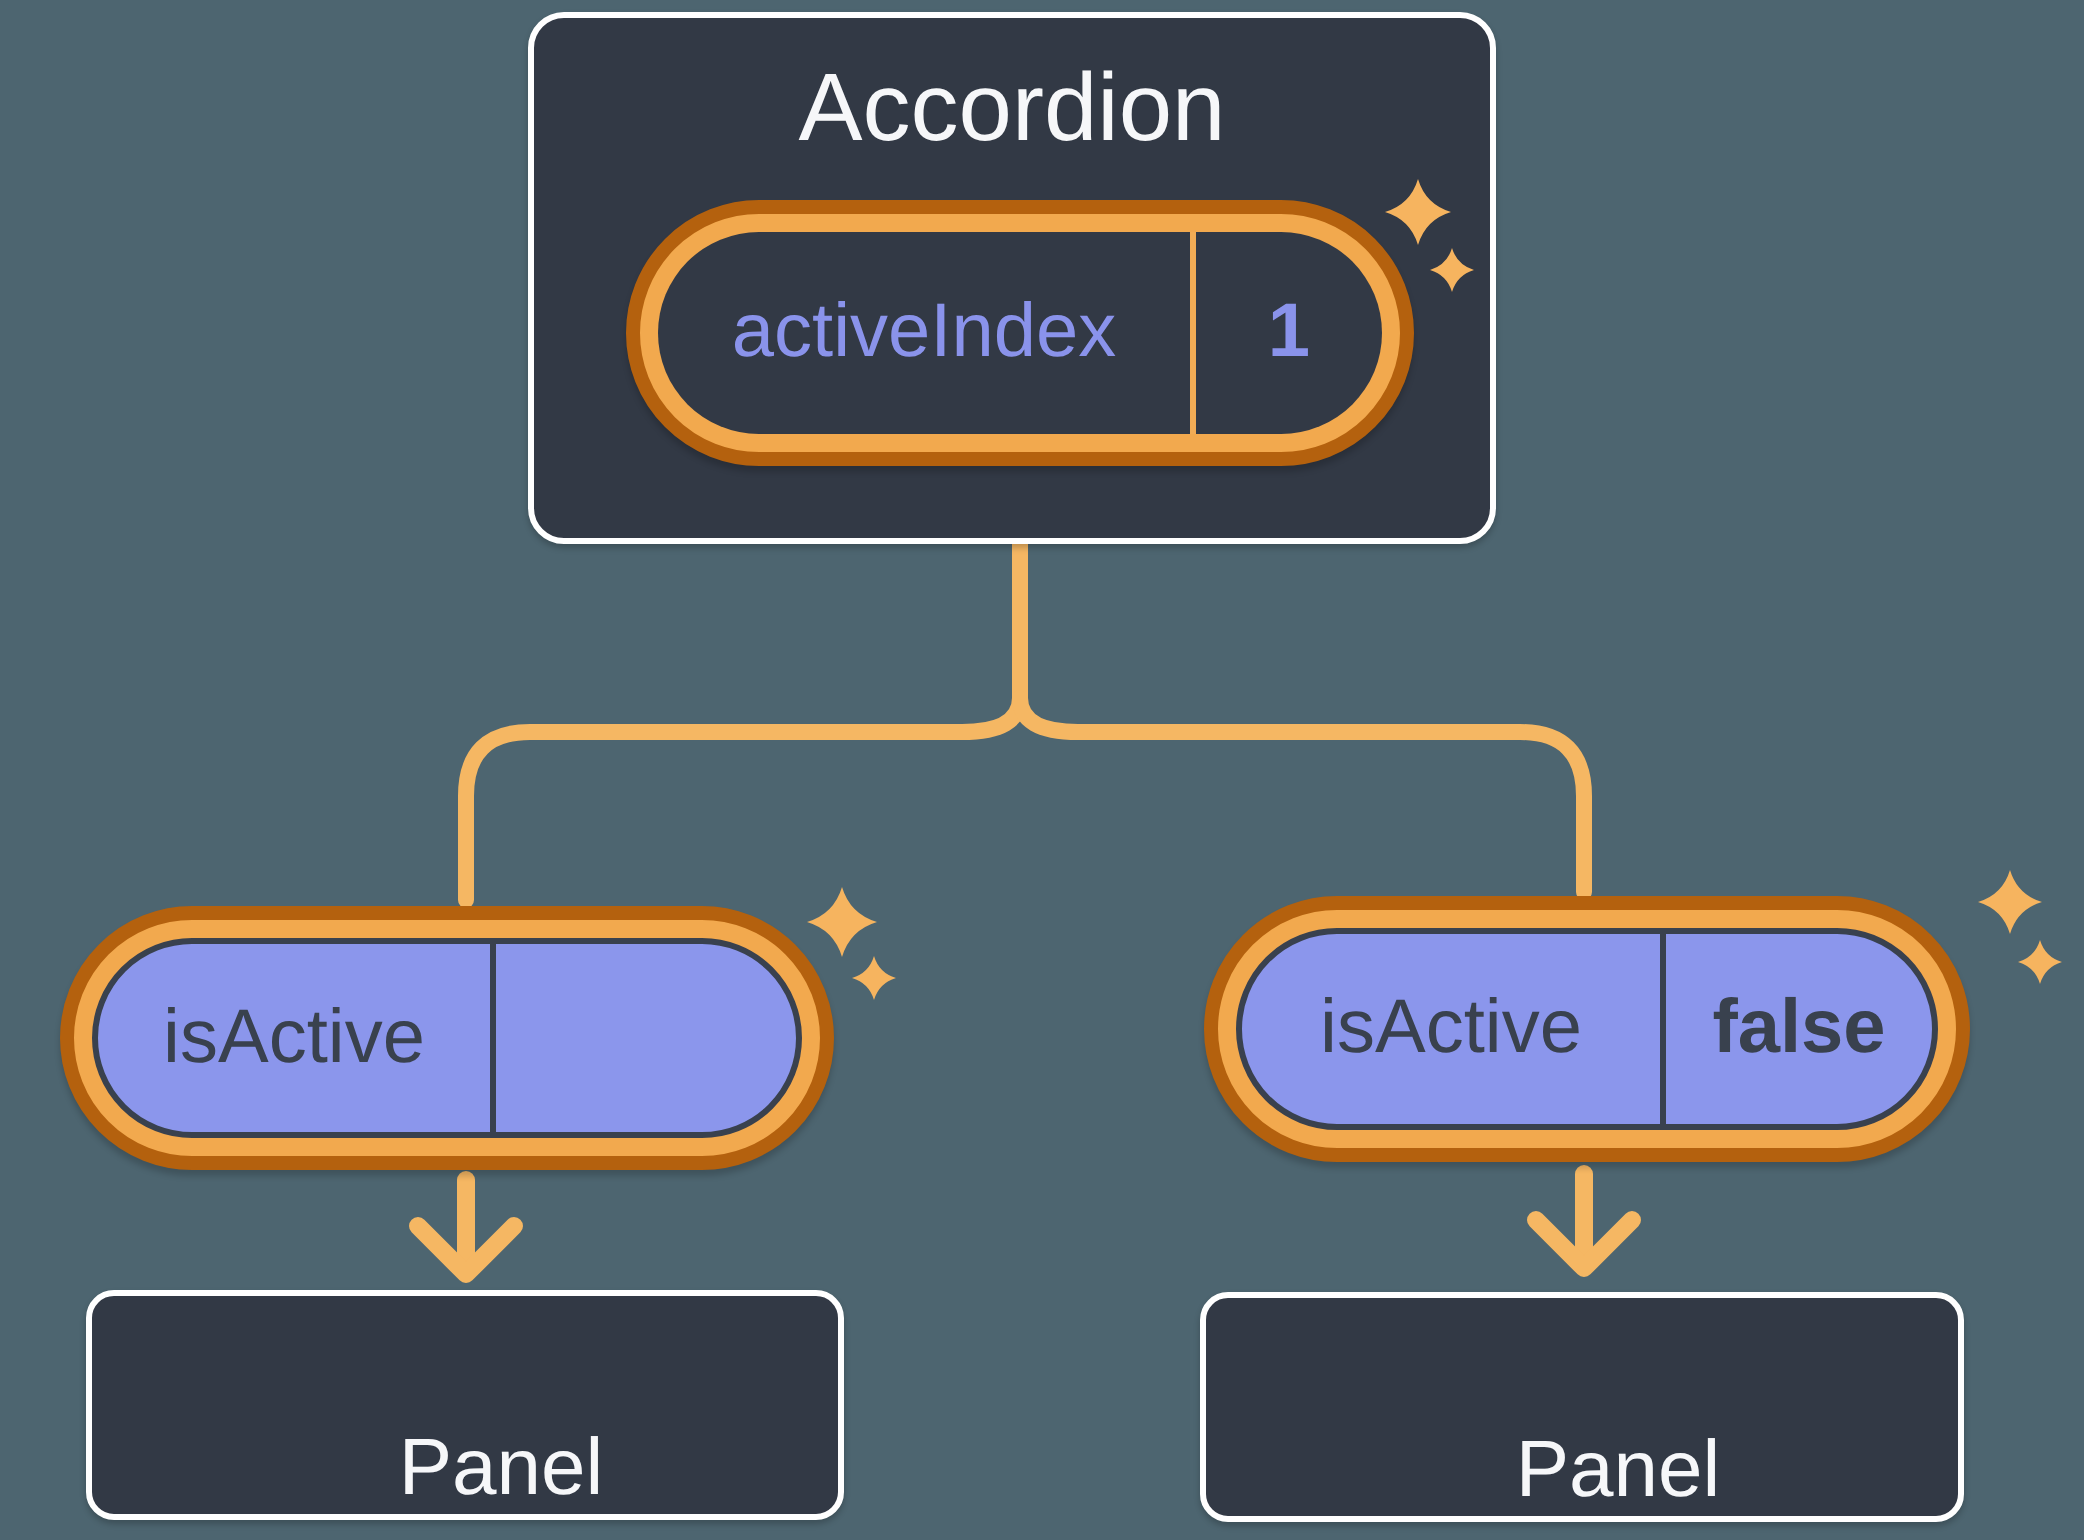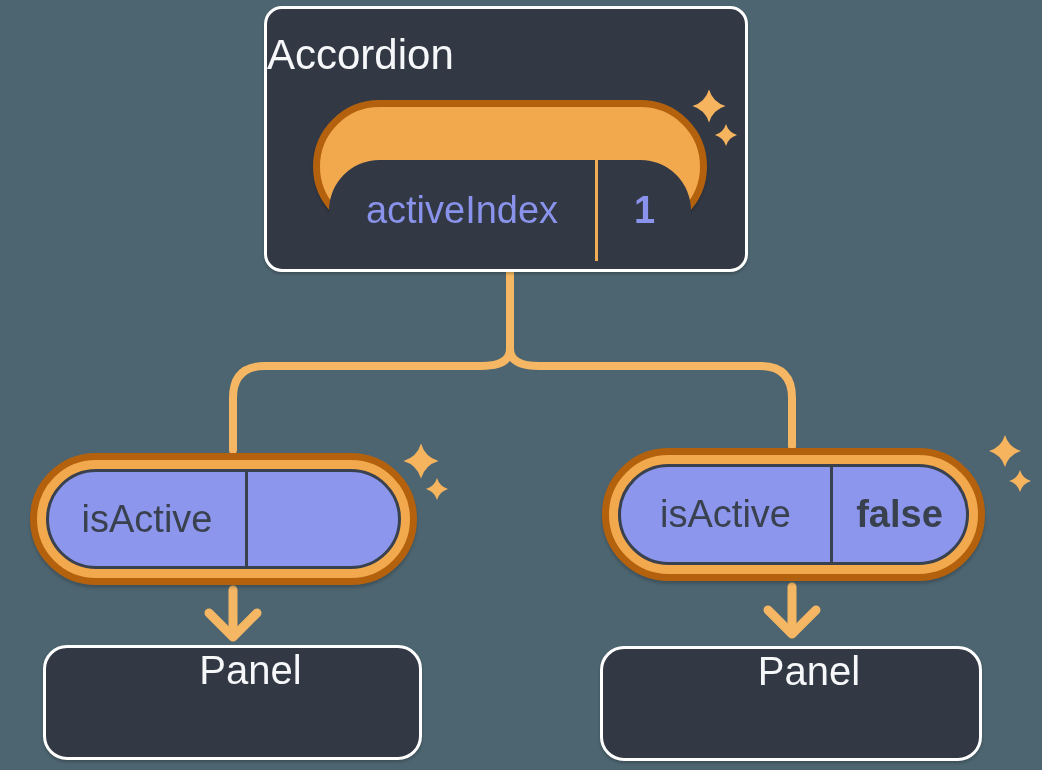--- a/index.html
+++ b/index.html
@@ -28,43 +28,43 @@
   .arrow{stroke:var(--connector);stroke-width:9;fill:none;stroke-linecap:round;stroke-linejoin:round;}
   .sparkle{fill:var(--sparkle);}
 
   .box{
     position:absolute;z-index:1;box-sizing:border-box;
     background:var(--box-fill);border:3px solid var(--box-border);
     box-shadow:0 2px 3px rgba(0,0,0,.22);
   }
   .accordion-box{left:264px;top:6px;width:484px;height:266px;border-radius:18px;}
   .box-title{
-    position:absolute;left:0;right:0;top:24px;text-align:left;
-    font-size:42px;line-height:44px;font-weight:500;color:var(--title-text);
+    position:absolute;left:0;right:0;top:24px;text-align:center;
+    font-size:48px;line-height:44px;font-weight:500;color:var(--title-text);
   }
   .panel{
-    display:flex;align-items:flex-start;justify-content:center;
-    font-size:40px;color:var(--title-text);border-radius:24px;padding-left:36px;
+    display:flex;align-items:flex-end;justify-content:center;
+    font-size:40px;color:var(--title-text);border-radius:14px;padding-left:36px;
   }
   .panel-left{left:43px;top:645px;width:379px;height:115px;}
   .panel-right{left:600px;top:646px;width:382px;height:115px;}
 
   .pill-ring{
     position:absolute;z-index:2;box-sizing:border-box;
     border:7px solid var(--ring-outer);background:var(--ring-inner);
     border-radius:999px;padding:9px;box-shadow:0 3px 3px rgba(0,0,0,.18);
   }
   .state-pill{left:46px;top:91px;width:394px;height:133px;}
   .prop-left{left:30px;top:453px;width:387px;height:132px;}
   .prop-right{left:602px;top:448px;width:383px;height:133px;}
   .pill-body{
     box-sizing:border-box;width:100%;height:100%;border-radius:999px;
     display:flex;align-items:stretch;overflow:hidden;
   }
-  .state .pill-body{background:var(--box-fill);margin-top:44px;}
+  .state .pill-body{background:var(--box-fill);}
   .prop .pill-body{background:var(--prop-fill);border:3px solid var(--prop-text);}
   .pill-cell{display:flex;align-items:center;justify-content:center;font-size:38px;}
   .pill-sep{width:3px;}
   .state .pill-sep{background:var(--state-divider);}
   .prop .pill-sep{background:var(--prop-text);}
   .state .pill-cell{color:var(--state-text);}
   .prop .pill-cell{color:var(--prop-text);}
   .pill-cell.value{flex:1;font-weight:bold;}
   .state .pill-cell.name{width:266px;}
   .prop-left .pill-cell.name{width:196px;}

